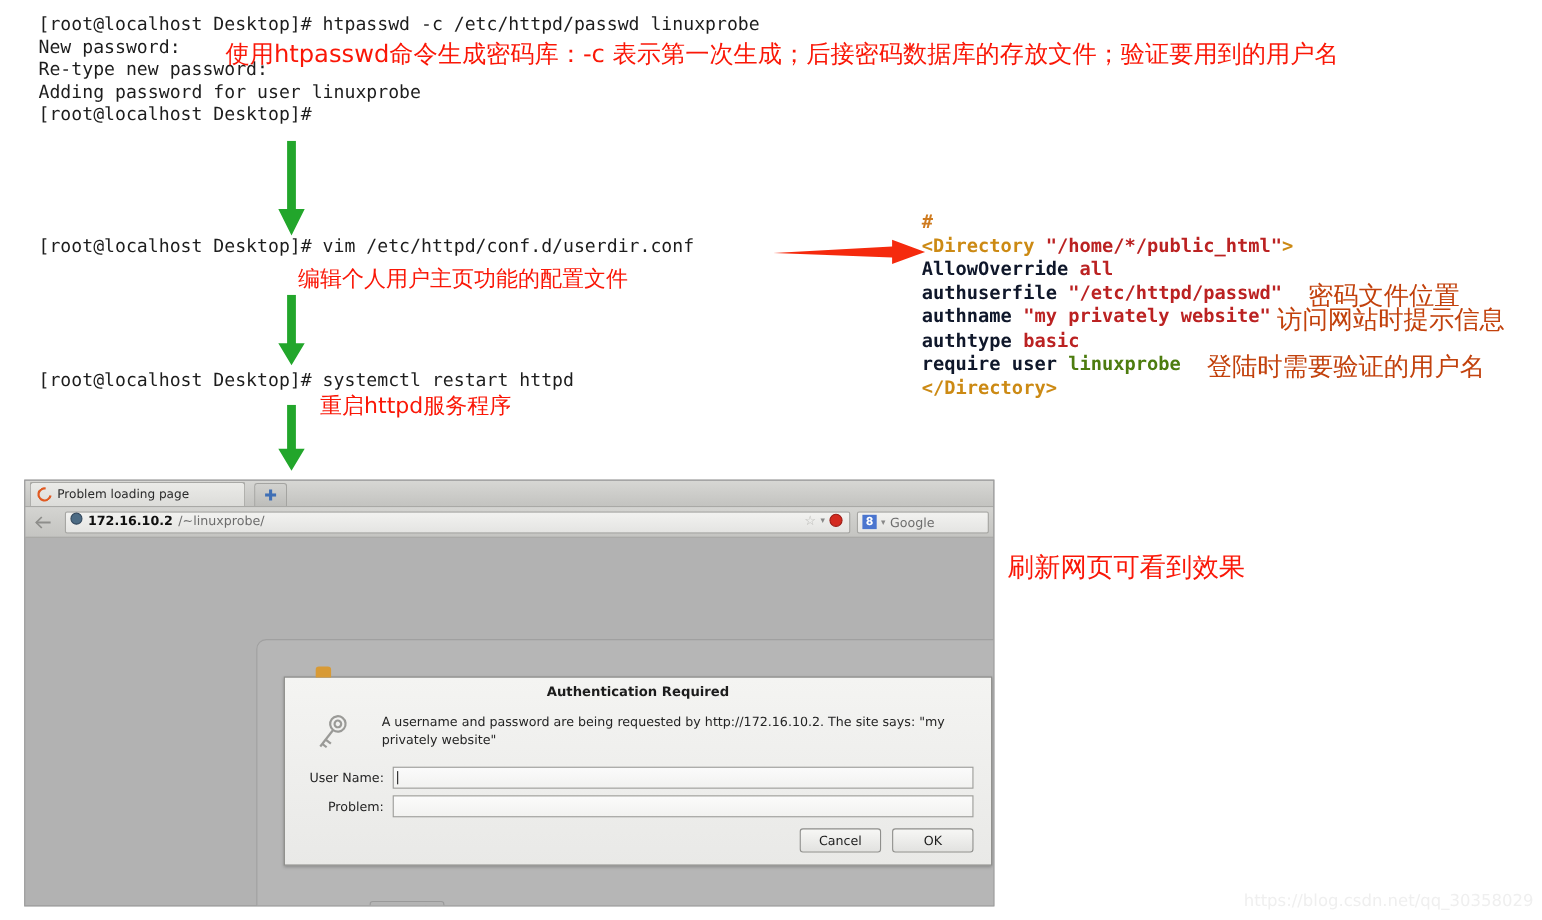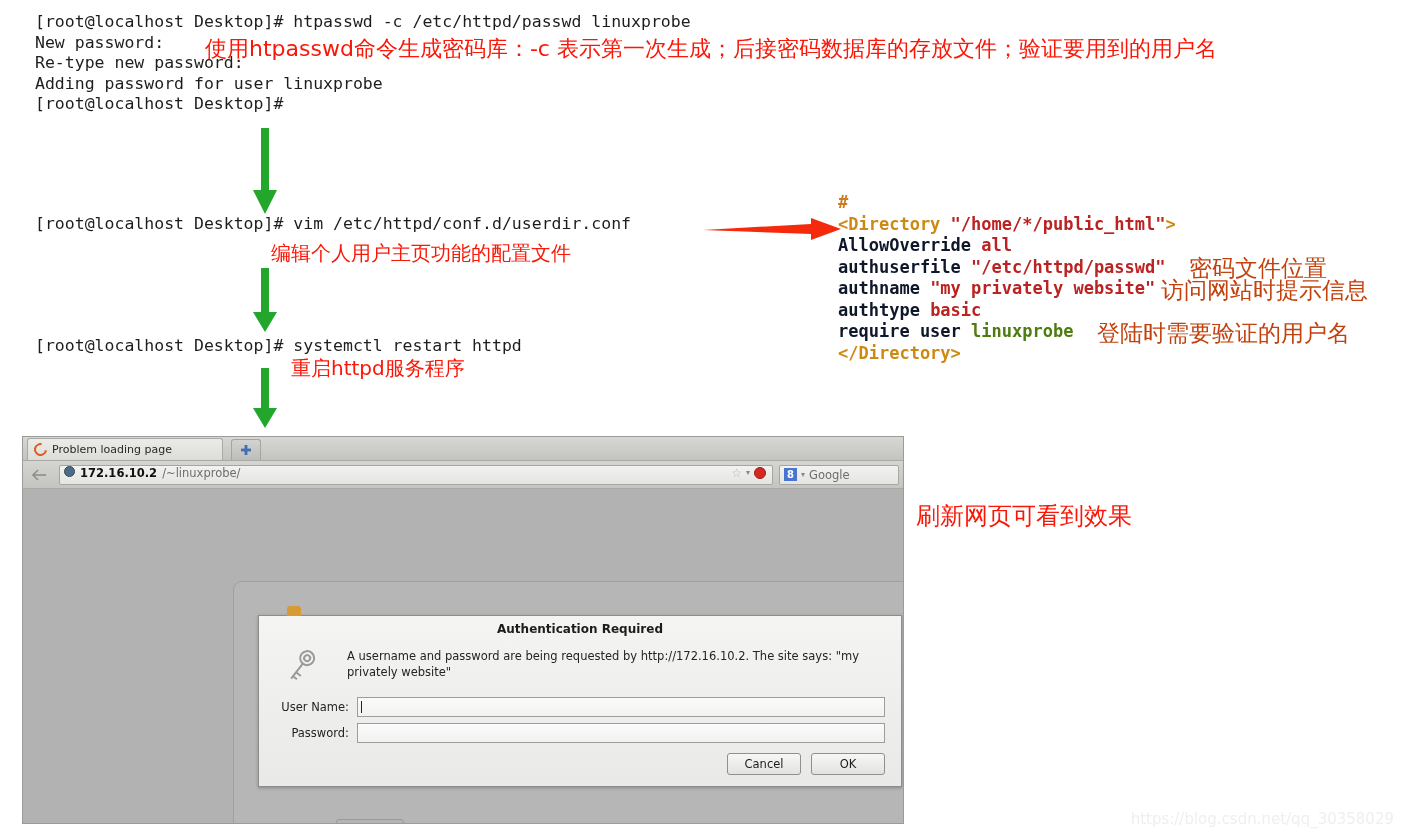--- a/index.html
+++ b/index.html
@@ -454,21 +454,21 @@
 
         <div class="field-row">
           <span class="field-label">User Name:</span>
           <div class="field-input">
             <span class="caret"></span>
             <span></span>
           </div>
         </div>
 
         <div class="field-row">
-          <span class="field-label">Password:</span>
+          <span class="field-label">Problem:</span>
           <div class="field-input">
             <span></span>
           </div>
         </div>
 
         <div id="dlg-buttons">
           <div class="dlg-btn">Cancel</div>
           <div class="dlg-btn">OK</div>
         </div>
       </div>

